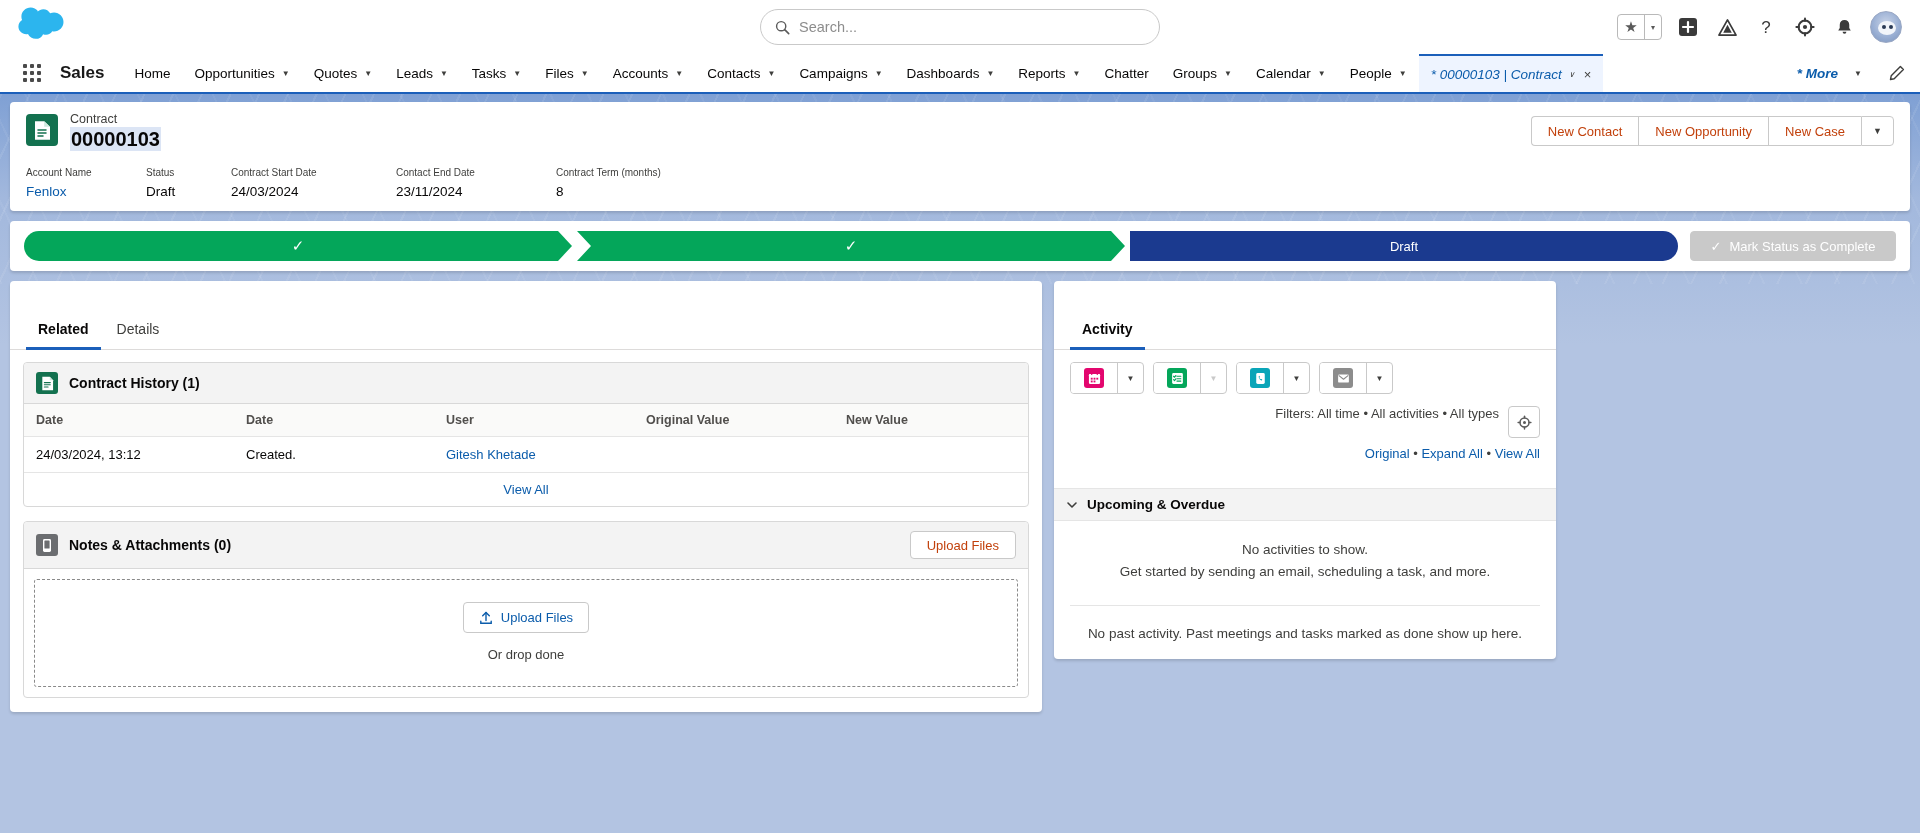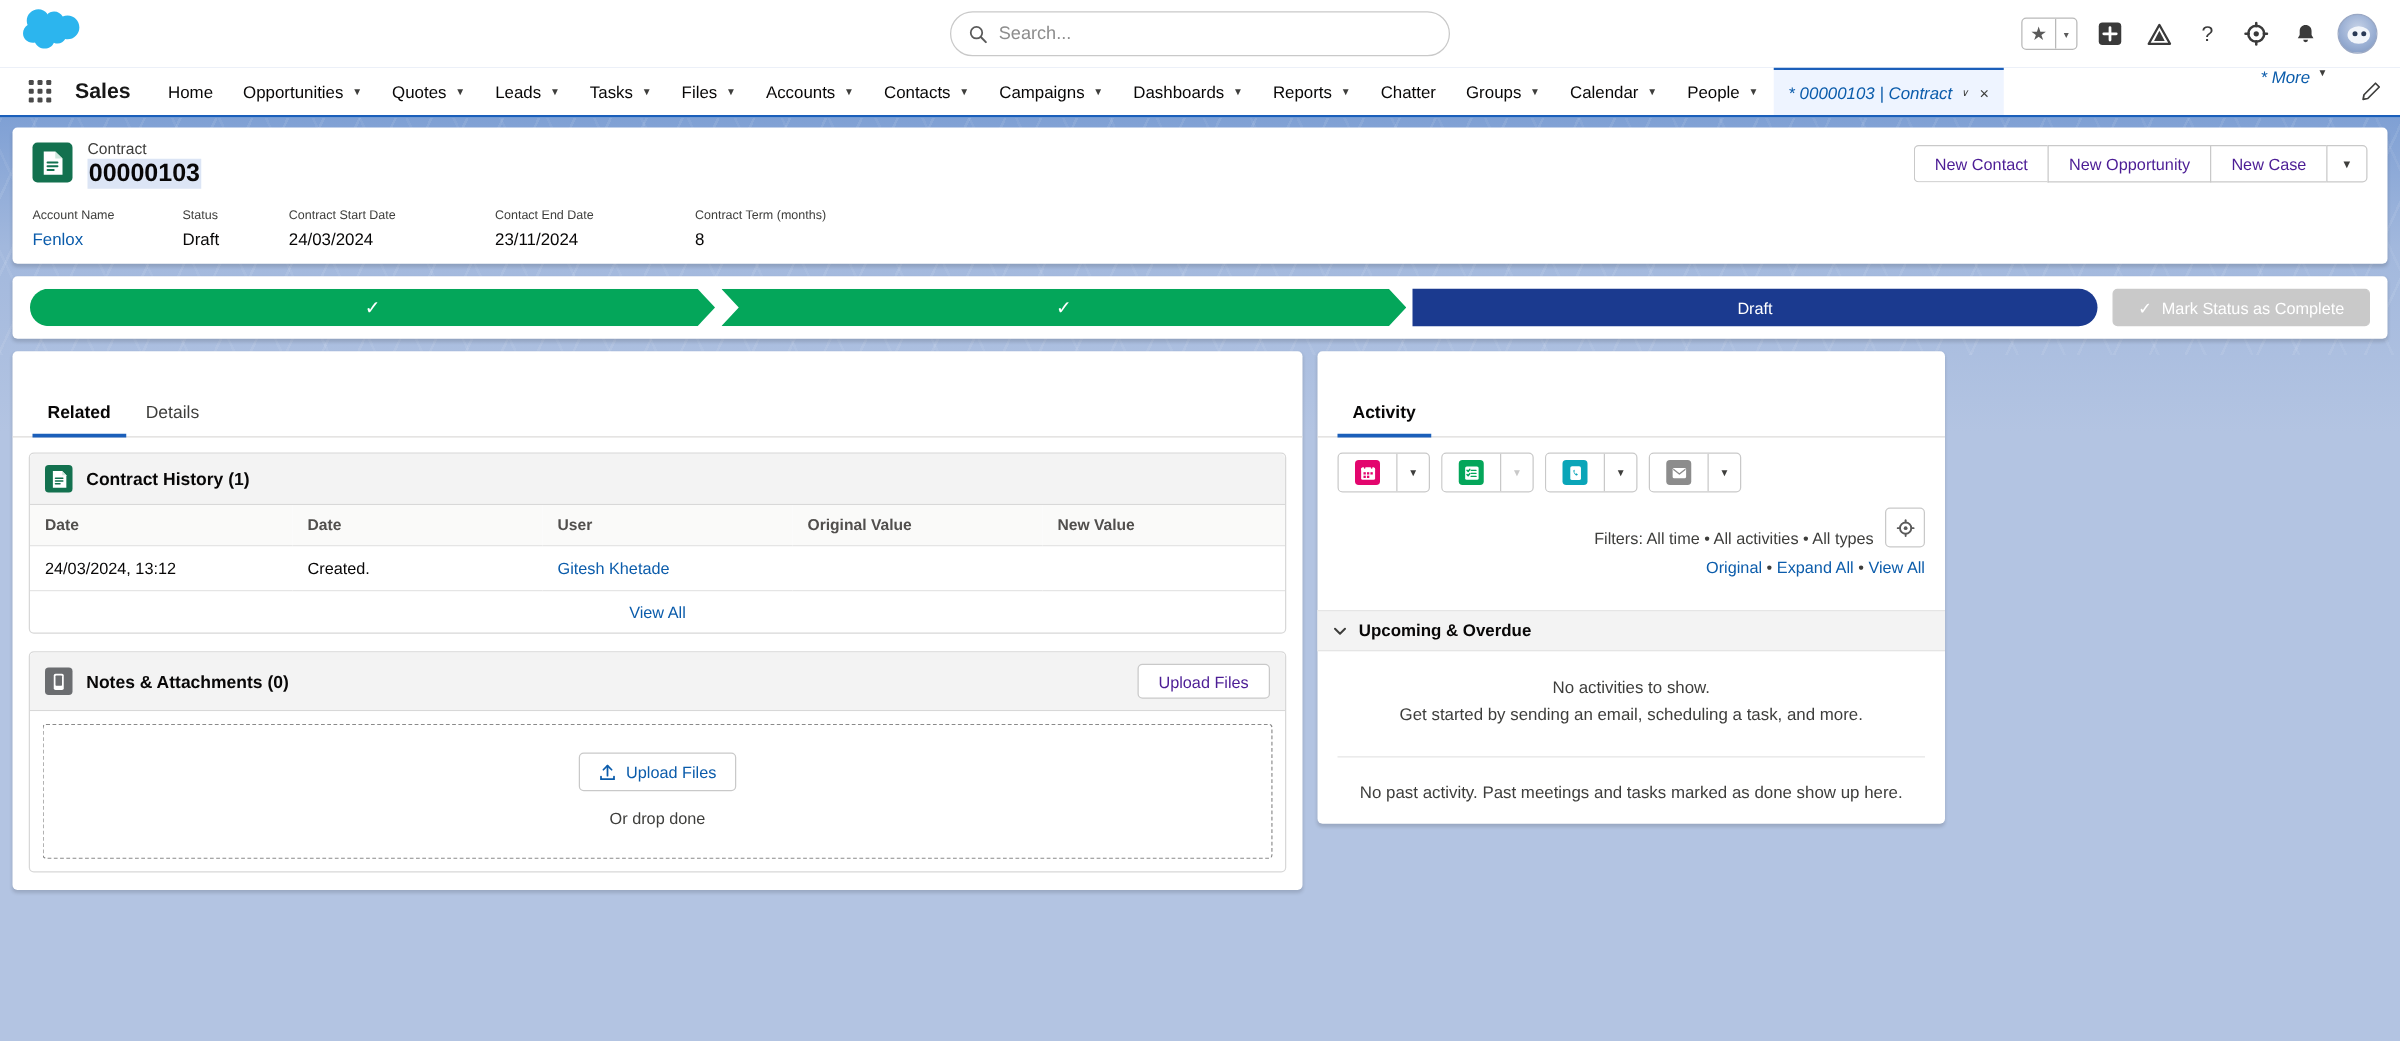--- a/index.html
+++ b/index.html
@@ -81,21 +81,21 @@
     display: flex; align-items: center; gap: 7px;
     padding: 0 12px; font-size: 13.5px; color: #080707; white-space: nowrap;
     cursor: pointer; position: relative;
   }
   .nav-item .caret { font-size: 8px; color: #3e3e3c; }
   .nav-item.active-tab {
     background: #eef4ff; color: #0b5cab; font-style: italic;
     border-top: 3px solid #1b5fba; margin-top: -1px;
   }
   .nav-item.active-tab .x { font-size: 13px; color:#3e3e3c; font-style: normal; margin-left:2px;}
-  .nav-more { display:flex; align-items:flex-start; gap:6px; padding:0 12px; font-size:13.5px; color:#0b5cab; font-style:italic;}
+  .nav-more { display:flex; align-items:center; gap:16px; padding:0 12px; font-size:13.5px; color:#0b5cab; font-style:italic;font-weight:bold;}
   .pencil-btn { width: 46px; display:flex;align-items:center;justify-content:center; color:#3e3e3c;}
 
   
   .page-bg {
     position: absolute; top: 94px; left: 0; right: 0; bottom: 0;
     background:
       radial-gradient(circle at 8% 12%, rgba(255,255,255,.10) 0 2px, transparent 3px),
       radial-gradient(circle at 22% 40%, rgba(255,255,255,.09) 0 2px, transparent 3px),
       linear-gradient(180deg, #7fa0d4 0%, #a2b8dd 14%, #b3c4e2 34%, #b3c4e2 100%);
   }
@@ -120,21 +120,21 @@
     display: flex; align-items: center; justify-content: center; margin-right: 12px; margin-top: 2px;
   }
   .rec-type { font-size: 12.5px; color: #3e3e3c; line-height: 15px; }
   .rec-title {
     font-size: 20px; font-weight: bold; color: #080707; line-height: 24px;
     background: #dce5f5; display: inline-block; padding: 0 1px;
   }
   .hl-actions { margin-left: auto; display: flex; margin-top: 4px; }
   .btn-group { display: flex; }
   .btn {
-    border: 1px solid #c9c9c9; background: #fff; color: #4c1d95;
+    border: 1px solid #c9c9c9; background: #fff; color: #c2410c;
     font-size: 13px; height: 30px; padding: 0 16px; cursor: pointer;
     font-family: "Liberation Sans", sans-serif; white-space: nowrap;
     display:flex; align-items:center; justify-content:center;
     border-right: none;
   }
   .btn:first-child { border-radius: 4px 0 0 4px; }
   .btn.caret-btn { border-radius: 0 4px 4px 0; border-right: 1px solid #c9c9c9; padding: 0 11px; font-size: 9px; color:#3e3e3c;}
 
   .hl-fields { display: flex; margin-top: 14px; padding-bottom: 10px; }
   .hl-field { min-width: 0; }
@@ -229,21 +229,21 @@
   .drop-text { font-size: 13px; color: #3e3e3c; margin-top: 14px; }
 
   
   .act-body { padding: 0 16px 14px 16px; }
   .act-buttons { display: flex; gap: 9px; padding: 12px 0 4px 0; }
   .act-bgroup { display: flex; border: 1px solid #c9c9c9; border-radius: 4px; overflow: hidden; height: 32px; }
   .act-main { width: 46px; display: flex; align-items: center; justify-content: center; background: #fff; cursor: pointer; }
   .act-sq { width: 20px; height: 20px; border-radius: 3px; display:flex;align-items:center;justify-content:center; }
   .act-caret { width: 26px; display:flex;align-items:center;justify-content:center; border-left:1px solid #c9c9c9; font-size:8px; color:#3e3e3c; cursor:pointer;}
   .act-caret.disabled { color: #c9c9c9; }
-  .filters-row { display: flex; align-items: flex-end; justify-content: flex-end; gap: 9px; margin-top: 8px; }
+  .filters-row { display: flex; align-items: flex-start; justify-content: flex-end; gap: 9px; margin-top: 8px; }
   .filters-text { font-size: 13px; color: #3e3e3c; }
   .gear-btn { width: 32px; height: 32px; border: 1px solid #c9c9c9; border-radius: 4px; background:#fff; display:flex;align-items:center;justify-content:center; cursor:pointer;}
   .links-row { text-align: right; font-size: 13px; color: #3e3e3c; margin-top: 8px; }
   .links-row a { color: #0b5cab; text-decoration: none; }
   .section-head {
     background: #f3f3f3; border-top:1px solid #e5e5e5; border-bottom: 1px solid #e5e5e5;
     display: flex; align-items: center; gap: 9px;
     padding: 8px 12px; margin-top: 13px; font-size: 13.5px; font-weight: bold; color: #080707;
     cursor: pointer;
   }

